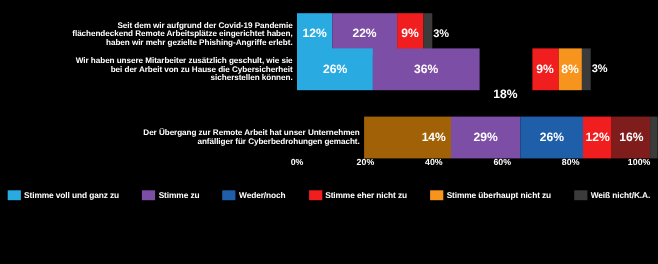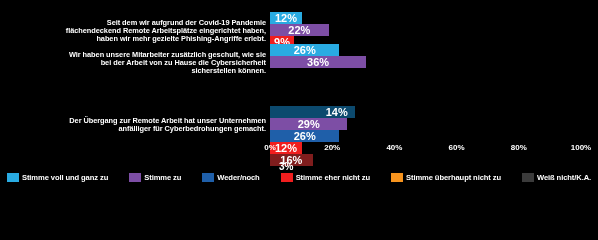--- a/index.html
+++ b/index.html
@@ -27,41 +27,41 @@
   .row {
     position: absolute;
     left: 0;
     width: 598px;
     height: 42px;
     display: flex;
     align-items: center;
   }
   .row-0 { top: 10px; }
   .row-1 { top: 42px; }
-  .row-2 { top: 104px; }
+  .row-2 { top: 104px; justify-content: flex-end; }
 
   .row-label {
     width: 270px;
     padding-right: 4px;
     box-sizing: border-box;
     text-align: right;
     font-size: 7.4px;
     font-weight: bold;
     line-height: 8.1px;
     color: #ffffff;
     letter-spacing: -0.05px;
     white-space: pre-line;
   }
 
   .bar {
     position: relative;
     width: 267px;
     height: 38px;
     display: flex;
-    flex-direction: column;
+    flex-direction: row;
     align-items: stretch;
   }
 
   .seg {
     position: relative;
     display: flex;
     align-items: center;
     justify-content: center;
     font-size: 11px;
     font-weight: bold;
@@ -177,21 +177,21 @@
         <div class="seg" style="background: rgb(59, 59, 59); width: 3%;">
           <span class="seg-label-outside">3%</span>
         </div>
       </div>
   </div>
 
   <div class="row row-2">
     <div class="row-label">Der Übergang zur Remote Arbeit hat unser Unternehmen
 anfälliger für Cyberbedrohungen gemacht.</div>
     <div class="bar">
-        <div class="seg" style="background: #0c4a6e; width: 14%; padding-left: 48px;">
+        <div class="seg" style="background: #a16207; width: 14%; padding-left: 48px;">
           <span>14%</span>
         </div>
         <div class="seg" style="background: rgb(125, 78, 165); width: 29%;">
           <span>29%</span>
         </div>
         <div class="seg" style="background: rgb(31, 95, 169); width: 26%;">
           <span>26%</span>
         </div>
         <div class="seg" style="background: rgb(240, 30, 30); width: 12%;">
           <span>12%</span>

